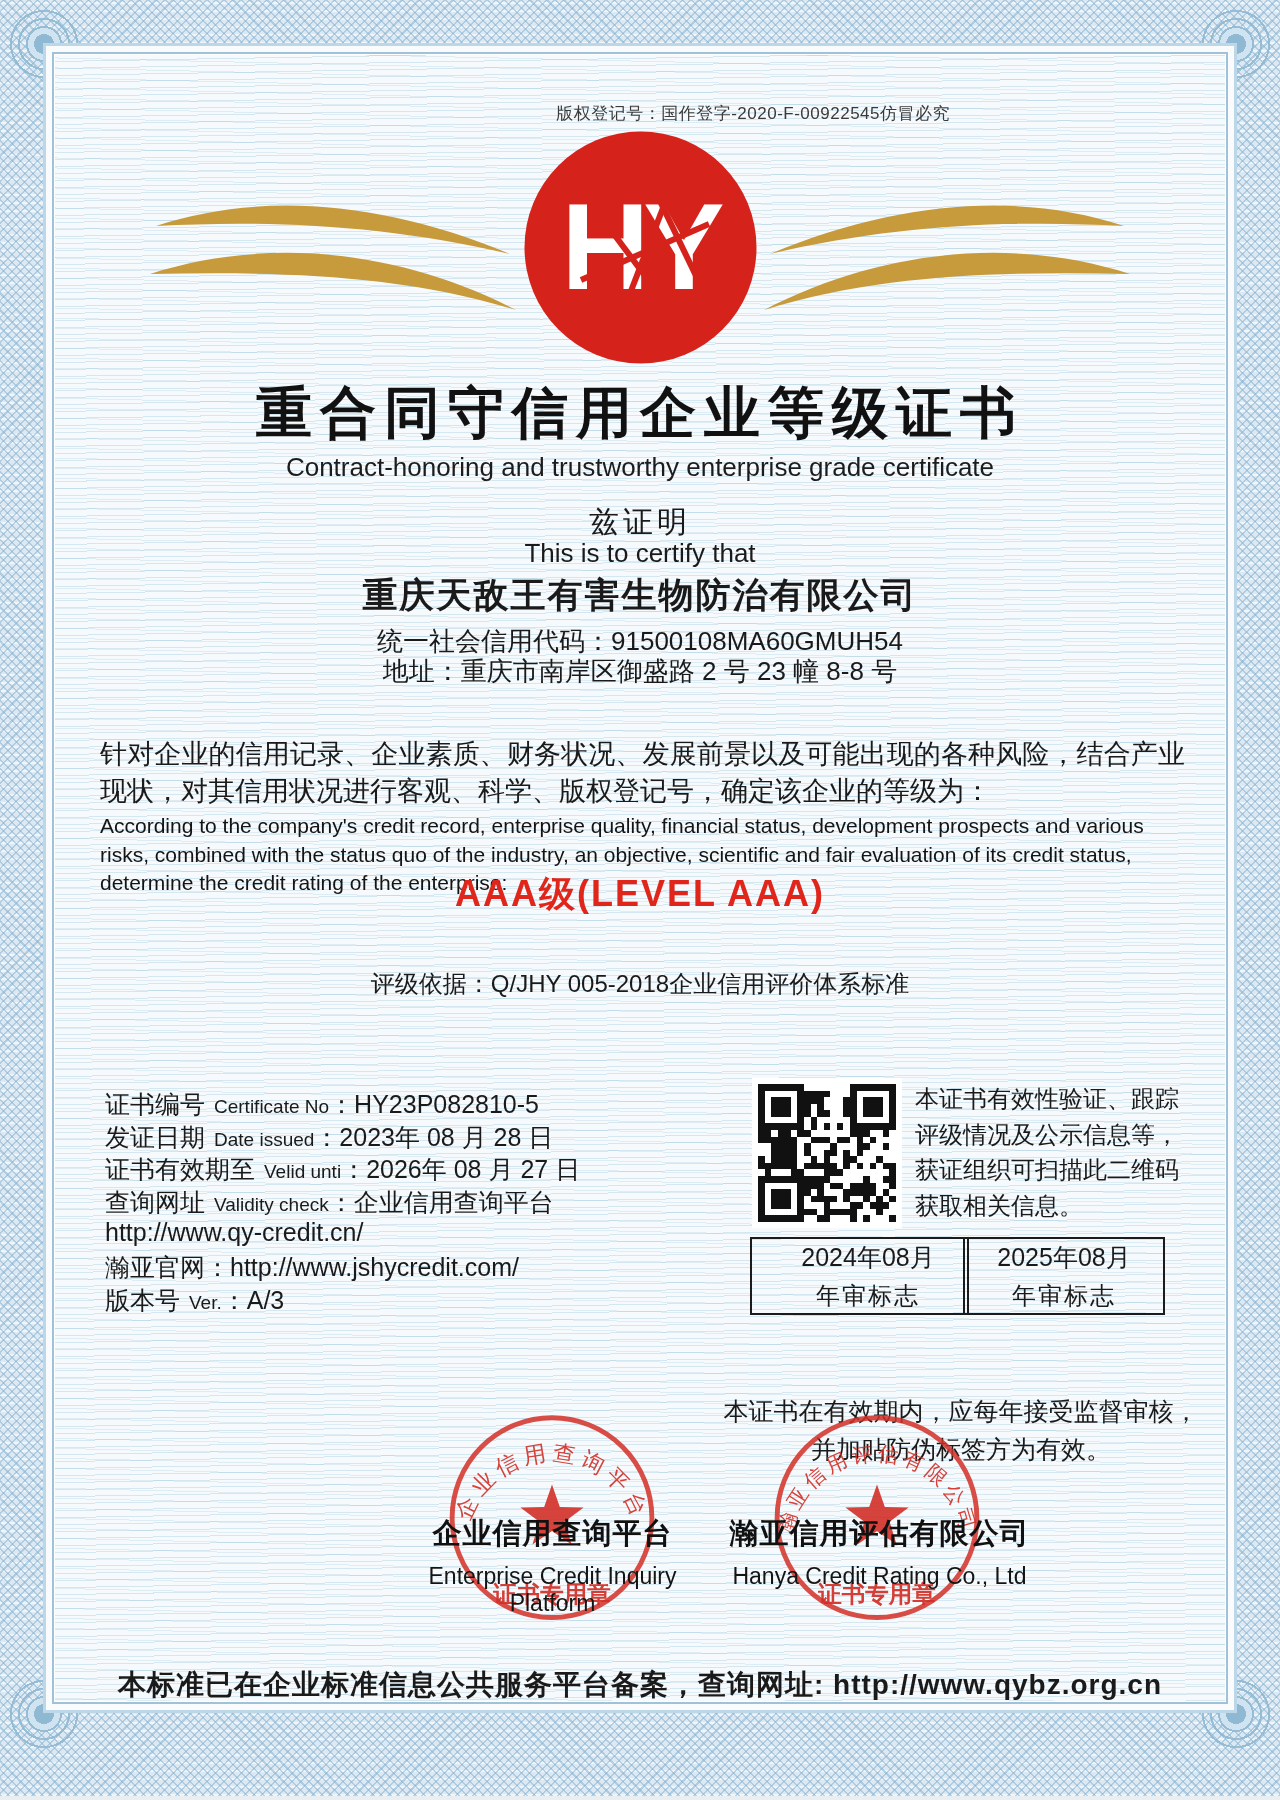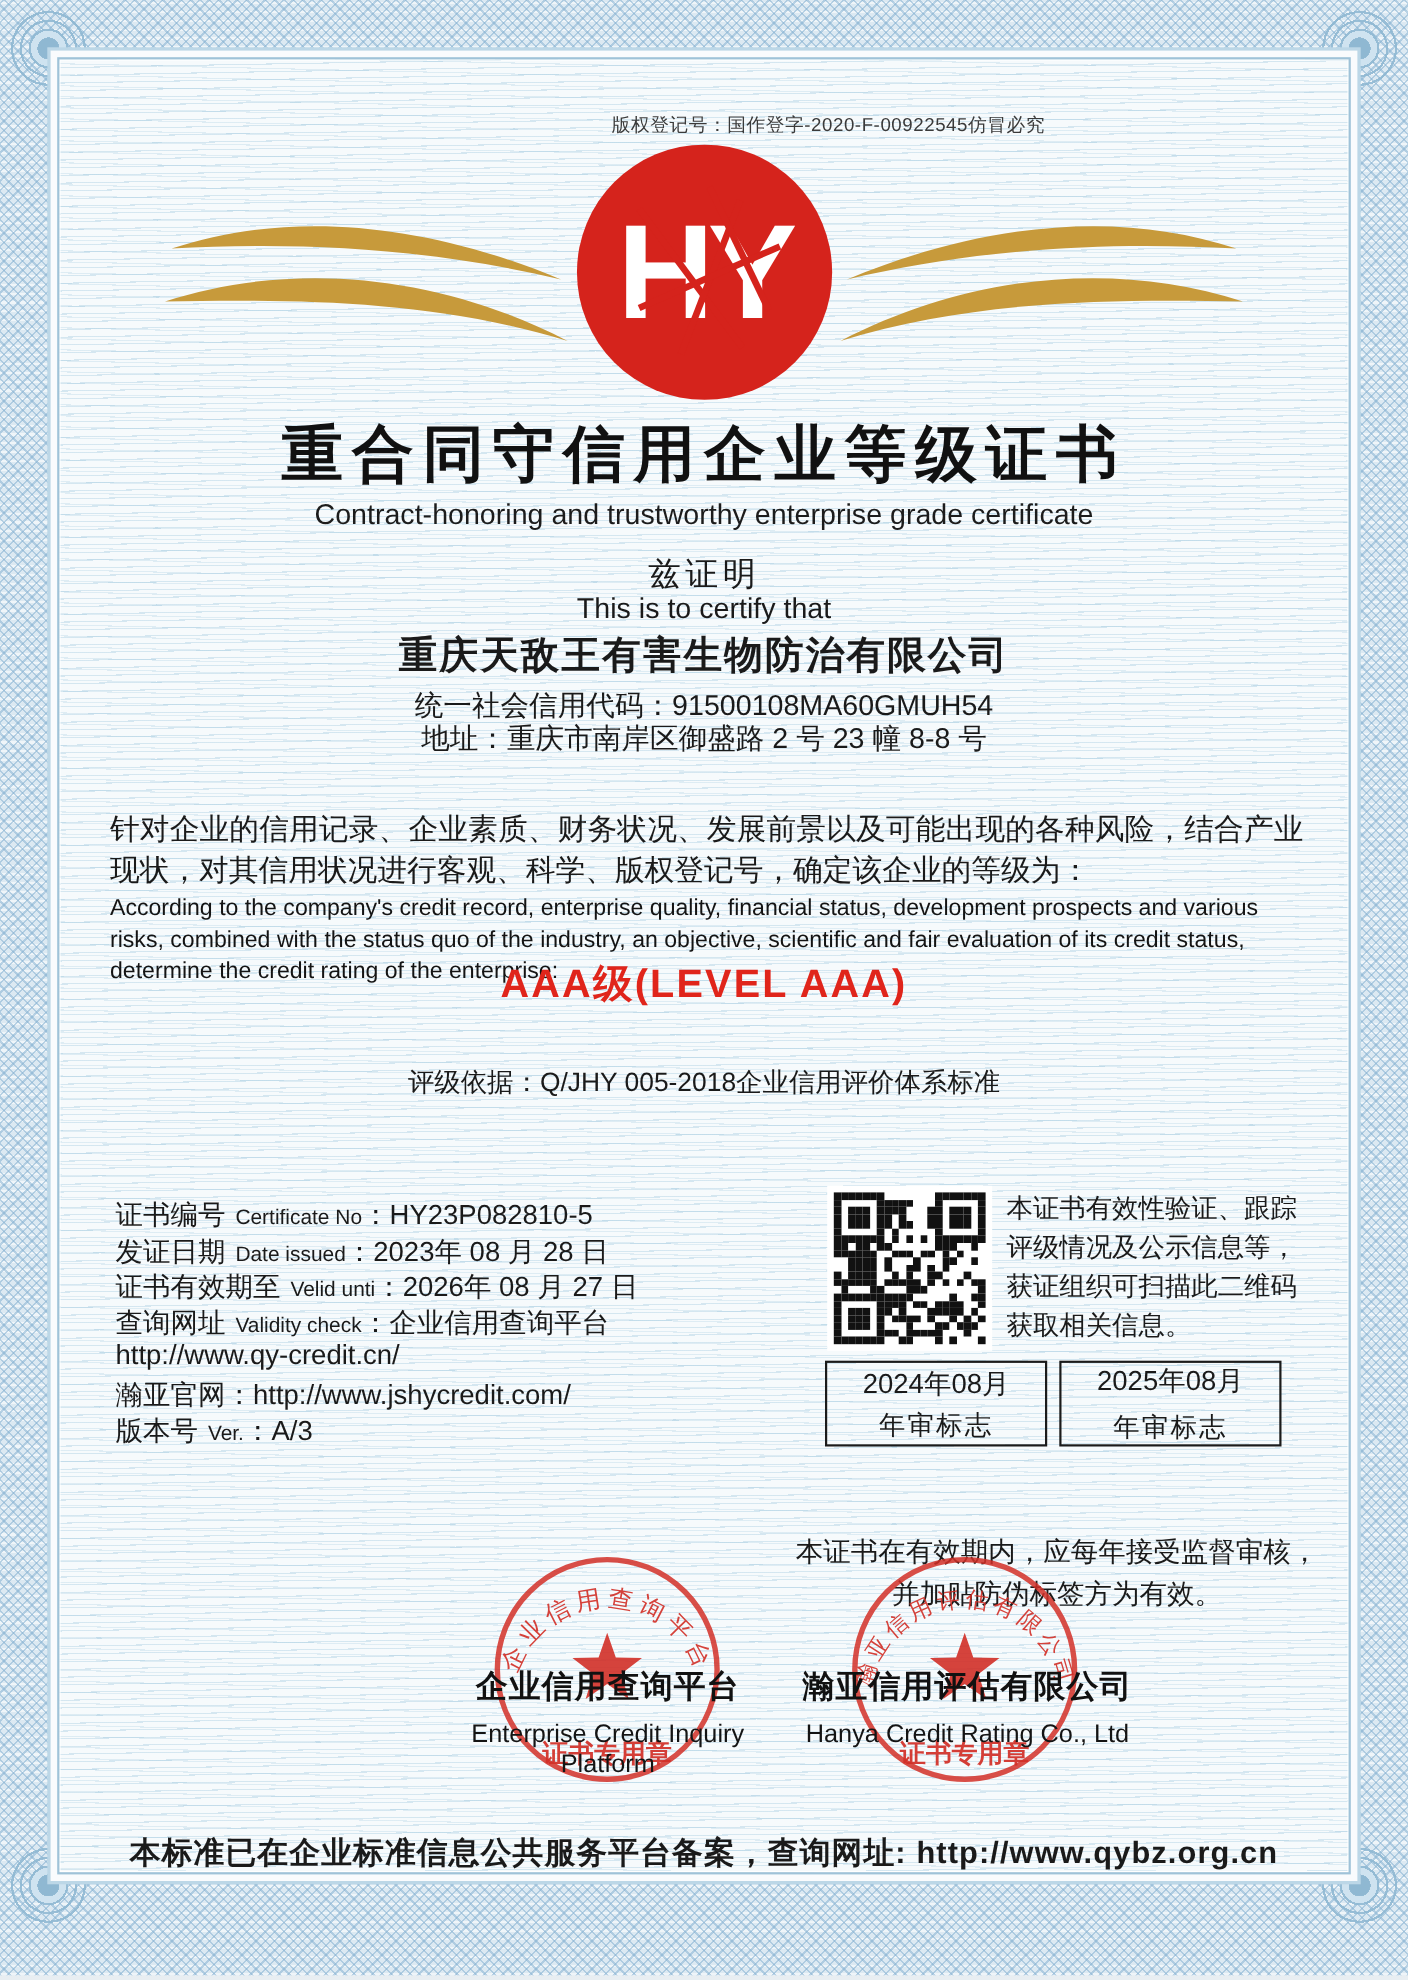--- a/index.html
+++ b/index.html
@@ -46,21 +46,21 @@
   .dzh{font-size:25px;}
   .den{font-size:19px;margin-left:9px;}
   .dsep{font-size:25px;}
   .dval{font-size:25px;}
   .qr{left:752px;top:1078px;width:138px;height:138px;padding:6px;background:#fff;
       display:grid;grid-template-columns:repeat(21,1fr);grid-auto-rows:1fr;}
   .qr div.on{background:#111;}
   .qr-note{left:915px;top:1081px;width:285px;font-size:24px;line-height:35.5px;}
   .rbox{top:1237px;width:198px;height:74px;border:2.5px solid #1b1b1b;
         display:flex;flex-direction:column;align-items:center;justify-content:center;gap:6px;}
-  .rbox1{left:750px;}.rbox2{left:963px;justify-content:space-between;}
+  .rbox1{left:750px;padding-left:17px;}.rbox2{left:963px;}
   .rperiod{font-size:25px;}
   .rlabel{font-size:24px;letter-spacing:2px;}
   .review-note{left:705px;top:1392px;width:512px;text-align:center;font-size:25px;line-height:38px;}
   .seal{top:1408px;width:220px;height:235px;z-index:1;}
   .seal-l{left:442px;}
   .seal-r{left:767px;}
   .issuer{z-index:2;text-align:center;}
   .issuer-l{left:400px;width:305px;top:1514px;}
   .issuer-r{left:712px;width:335px;top:1514px;}
   .iname{font-size:29px;font-weight:bold;letter-spacing:1px;color:#111;}

